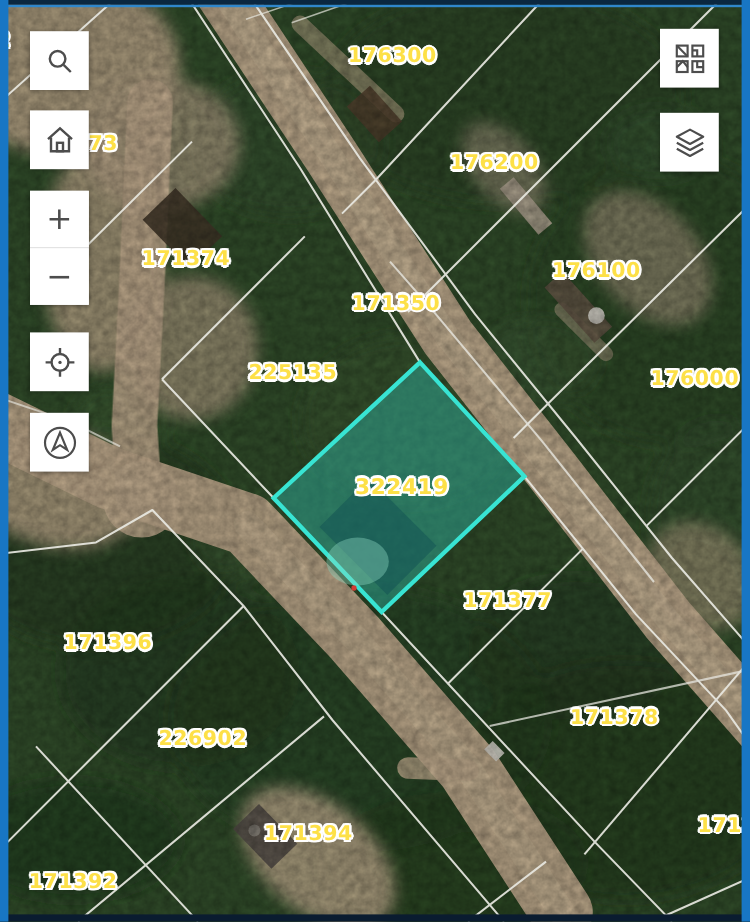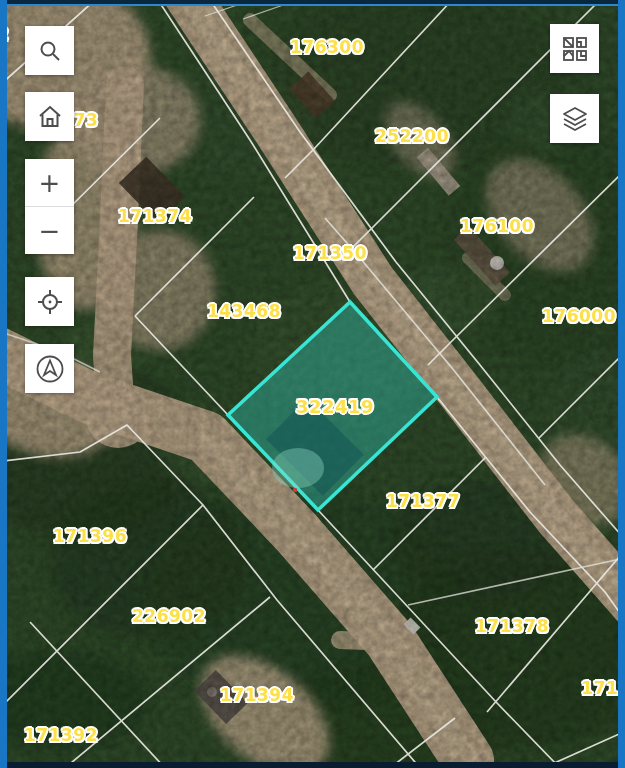--- a/index.html
+++ b/index.html
@@ -161,31 +161,31 @@
         <rect x="275" y="418" width="80" height="58" fill="#0f4d52" opacity=".45" transform="rotate(45 315 447)"></rect>
         <ellipse cx="298" cy="468" rx="26" ry="20" fill="#8fd9c4" opacity=".4"></ellipse>
         <circle cx="295" cy="490" r="2.2" fill="#d23b33"></circle>
       </g>
     </svg>
 
     <div id="labels-layer">
         <span class="map-label" style="left: 3px; top: 34px;">2</span>
         <span class="map-label" style="left: 86px; top: 120px;">73</span>
         <span class="map-label" style="left: 327px; top: 47px;">176300</span>
-        <span class="map-label" style="left: 412px; top: 136px;">252200</span>
+        <span class="map-label" style="left: 412px; top: 136px;">176200</span>
         <span class="map-label" style="left: 497px; top: 226px;">176100</span>
         <span class="map-label" style="left: 579px; top: 316px;">176000</span>
         <span class="map-label" style="left: 155px; top: 216px;">171374</span>
         <span class="map-label" style="left: 330px; top: 253px; text-align: center;">171350</span>
-        <span class="map-label" style="left: 244px; top: 311px;">143468</span>
+        <span class="map-label" style="left: 244px; top: 311px;">225135</span>
         <span class="map-label" style="left: 335px; top: 406px; font-size: 18px;">322419</span>
         <span class="map-label" style="left: 423px; top: 501px;">171377</span>
         <span class="map-label" style="left: 90px; top: 536px;">171396</span>
         <span class="map-label" style="left: 169px; top: 616px;">226902</span>
-        <span class="map-label" style="left: 512px; top: 598px; margin-top: 28px;">171378</span>
+        <span class="map-label" style="left: 512px; top: 598px;">171378</span>
         <span class="map-label" style="left: 606px; top: 688px;">1713</span>
         <span class="map-label" style="left: 257px; top: 695px;">171394</span>
         <span class="map-label" style="left: 61px; top: 735px;">171392</span>
       </div>
   </div>
 
   <button class="btn" style="left:25px;top:26px;">
     <svg width="24" height="24" viewBox="0 0 24 24" stroke="#4d4d4d" stroke-width="2" fill="none">
       <circle cx="10" cy="10" r="6.5"></circle>
       <line x1="15" y1="15" x2="21" y2="21"></line>

